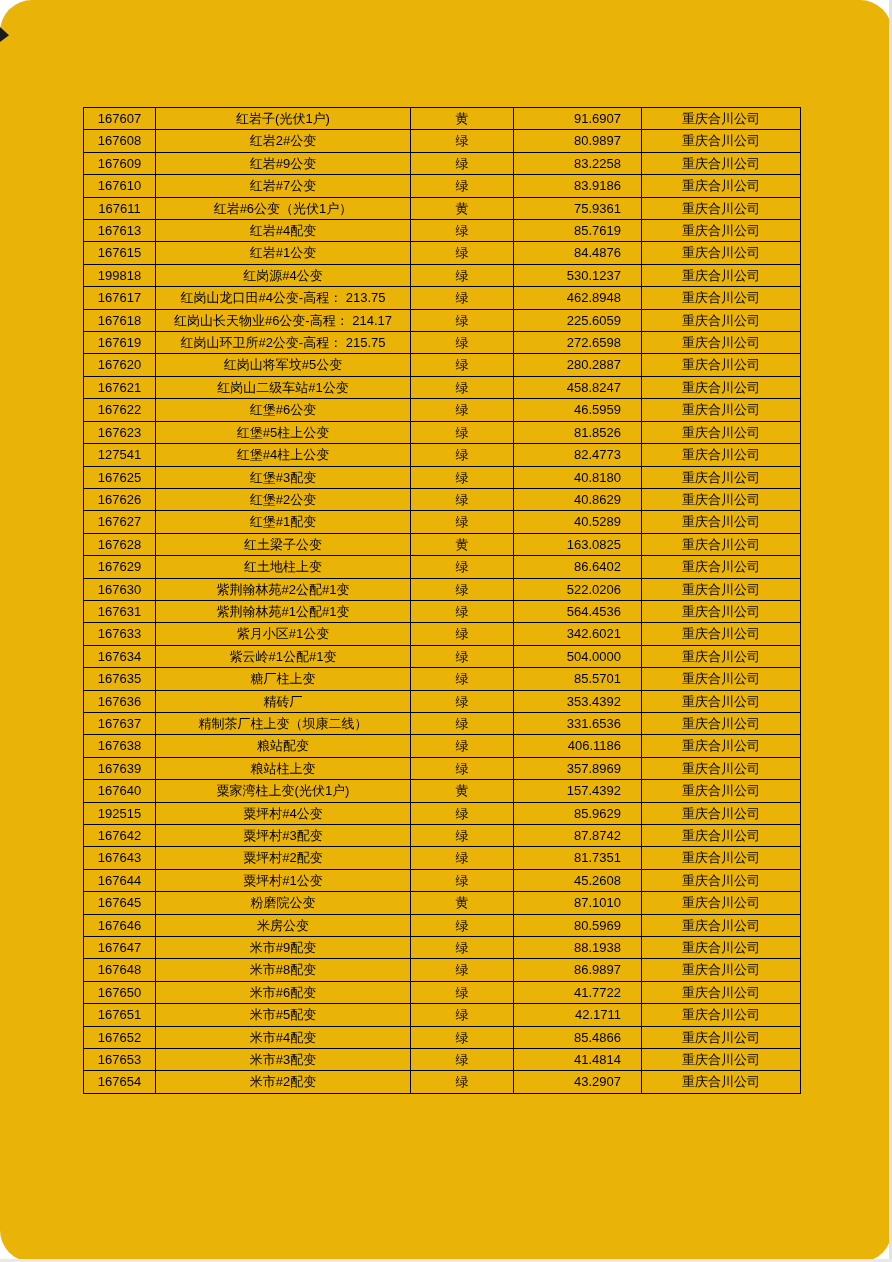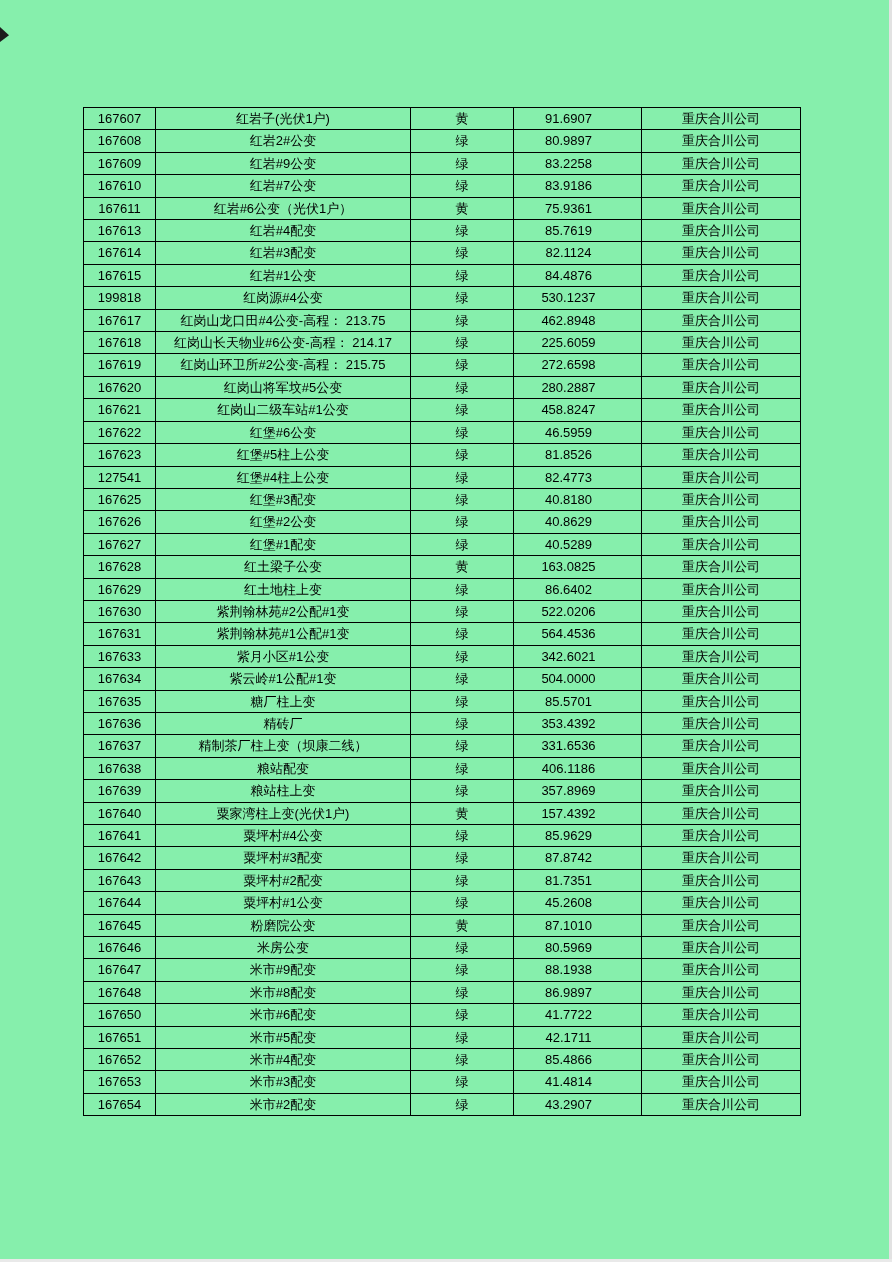--- a/index.html
+++ b/index.html
@@ -5,21 +5,22 @@
   * { margin: 0; padding: 0; box-sizing: border-box; }
   html, body {
     width: 892px; height: 1262px;
     background: #ffffff;
     font-family: "Liberation Sans", sans-serif;
     position: relative;
     overflow: hidden;
   }
   .page {
     position: absolute; inset: 0;
-    background: #86efac;
+    background: #eab308;
+    border-radius: 32px;
   }
   .edge-right {
     position: absolute; right: 0; top: 0;
     width: 3px; height: 100%;
     background: #e2e2e2;
   }
   .edge-bottom {
     position: absolute; left: 0; bottom: 0;
     width: 100%; height: 3px;
     background: #e9e9e9;
@@ -42,20 +43,21 @@
     height: 21.4px;
     font-size: 13px;
     line-height: 21.4px;
     color: #000;
     text-align: center;
     white-space: nowrap;
     overflow: hidden;
     padding: 0 2px;
   }
   table.data-table td.cell-value {
+    text-align: right;
     padding-right: 20px;
   }
   col.c-id      { width: 72px; }
   col.c-name    { width: 255px; }
   col.c-status  { width: 103px; }
   col.c-value   { width: 128px; }
   col.c-company { width: 159px; }
 </style>
 </head>
 <body>
@@ -109,27 +111,20 @@
       <td class="cell-company">重庆合川公司</td>
     </tr>
         <tr>
       <td class="cell-id">167613</td>
       <td class="cell-name">红岩#4配变</td>
       <td class="cell-status">绿</td>
       <td class="cell-value">85.7619</td>
       <td class="cell-company">重庆合川公司</td>
     </tr>
         <tr>
-      <td class="cell-id">167614</td>
-      <td class="cell-name">红岩#3配变</td>
-      <td class="cell-status">绿</td>
-      <td class="cell-value">82.1124</td>
-      <td class="cell-company">重庆合川公司</td>
-    </tr>
-        <tr>
       <td class="cell-id">167615</td>
       <td class="cell-name">红岩#1公变</td>
       <td class="cell-status">绿</td>
       <td class="cell-value">84.4876</td>
       <td class="cell-company">重庆合川公司</td>
     </tr>
         <tr>
       <td class="cell-id">199818</td>
       <td class="cell-name">红岗源#4公变</td>
       <td class="cell-status">绿</td>
@@ -291,21 +286,21 @@
       <td class="cell-company">重庆合川公司</td>
     </tr>
         <tr>
       <td class="cell-id">167640</td>
       <td class="cell-name">粟家湾柱上变(光伏1户)</td>
       <td class="cell-status">黄</td>
       <td class="cell-value">157.4392</td>
       <td class="cell-company">重庆合川公司</td>
     </tr>
         <tr>
-      <td class="cell-id">167641</td>
+      <td class="cell-id">192515</td>
       <td class="cell-name">粟坪村#4公变</td>
       <td class="cell-status">绿</td>
       <td class="cell-value">85.9629</td>
       <td class="cell-company">重庆合川公司</td>
     </tr>
         <tr>
       <td class="cell-id">167642</td>
       <td class="cell-name">粟坪村#3配变</td>
       <td class="cell-status">绿</td>
       <td class="cell-value">87.8742</td>

